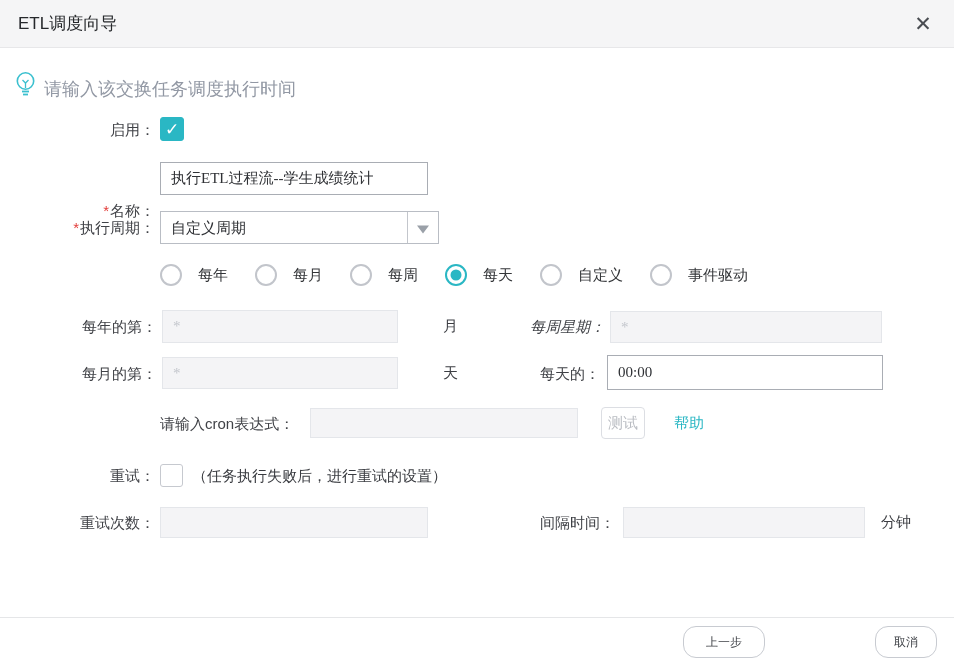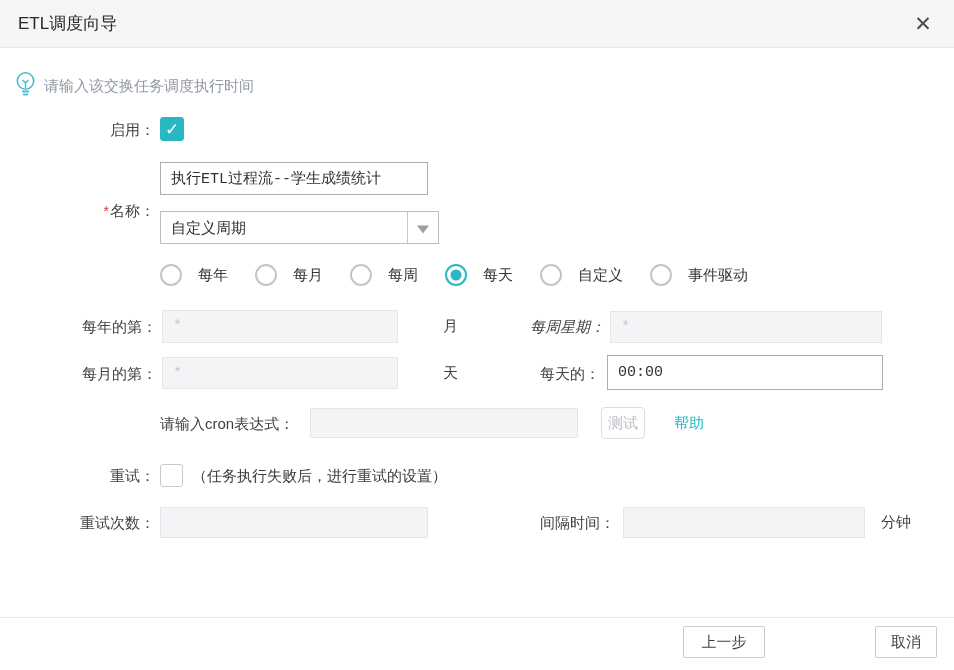--- a/index.html
+++ b/index.html
@@ -26,35 +26,35 @@
   }
   .close {
     position: absolute; right: 16px; top: 0; width: 30px; height: 48px;
     line-height: 48px; text-align: center;
     font-size: 21px; color: #4a4d52; cursor: pointer;
   }
   
   .tip-icon { position: absolute; left: 14px; top: 71px; }
   .tip-text {
     position: absolute; left: 44px; top: 77px;
-    font-size: 15px; color: #9298a4;
+    font-size: 18px; color: #9298a4;
   }
   
   .lbl {
     position: absolute; font-size: 15px; color: #404247;
     text-align: right; white-space: nowrap;
   }
   .req { color: #e23c39; margin-right: 1px; }
   .suffix { position: absolute; font-size: 15px; color: #3c3e43; white-space: nowrap; }
   
   .inp {
     position: absolute; font-size: 15px; color: #2f3135;
     border: 1px solid #a9adb4; background: #fff;
     padding: 4px 10px; outline: none;
-    font-family: Liberation Mono, monospace;
+    font-family: Liberation Serif, serif;
   }
   .inp::placeholder { color: #c3c6cc; }
   .inp.disabled {
     background: #f4f4f6; border: 1px solid #e4e6ea; color: #b9bcc2;
   }
   
   .select {
     position: absolute; border: 1px solid #b9bdc4; background: #fff;
     font-size: 15px; color: #2f3135; cursor: pointer;
   }
@@ -111,22 +111,22 @@
     position: absolute; left: 674px; top: 414px;
     font-size: 15px; color: var(--accent); cursor: pointer; text-decoration: none;
   }
   .retry-hint { position: absolute; left: 192px; top: 467px; font-size: 15px; color: #3a3c41; }
   
   .footer-divider {
     position: absolute; left: 0; top: 617px; width: 954px; height: 1px; background: #e5e6e8;
   }
   .btn {
     position: absolute; top: 626px; height: 32px;
-    border: 1px solid #c8cbd1; border-radius: 2px; background: #fff;
-    font-size: 15px; color: #3c3f44; cursor: pointer;
+    border: 1px solid #c8cbd1; border-radius: 13px; background: #fff;
+    font-size: 12px; color: #3c3f44; cursor: pointer;
     font-family: "Liberation Sans", "DejaVu Sans", sans-serif;
   }
   .btn-prev { left: 683px; width: 82px; }
   .btn-next {
     left: 778px; width: 84px;
     background: var(--accent); border-color: var(--accent); color: #fff;
   }
   .btn-cancel { left: 875px; width: 62px; }
 </style>
 </head>
@@ -153,20 +153,23 @@
   <div class="lbl" style="left:0; top:121px; width:155px;">
     <span>启用：</span>
   </div>
   <div class="checkbox checked" style="left:160px; top:117px;"></div>
 
   <div class="lbl" style="left:0; top:170px; width:155px;margin-top:32px;">
     <span class="req">*</span><span>名称：</span>
   </div>
   <input class="inp" style="left: 160px; top: 162px; width: 268px; height: 33px;" value="执行ETL过程流--学生成绩统计">
 
+  <div class="lbl" style="left:0; top:219px; width:155px;">
+    <span class="req">*</span><span>执行周期：</span>
+  </div>
   <div class="select" style="left:160px; top:211px; width:279px; height:33px;">
     <span class="sel-text">自定义周期</span>
     <span class="arrow-box"></span>
   </div>
 
   <div class="radio-row">
     <span class="radio-opt">
       <span class="radio"></span>
       <span class="radio-label">每年</span>
     </span>

